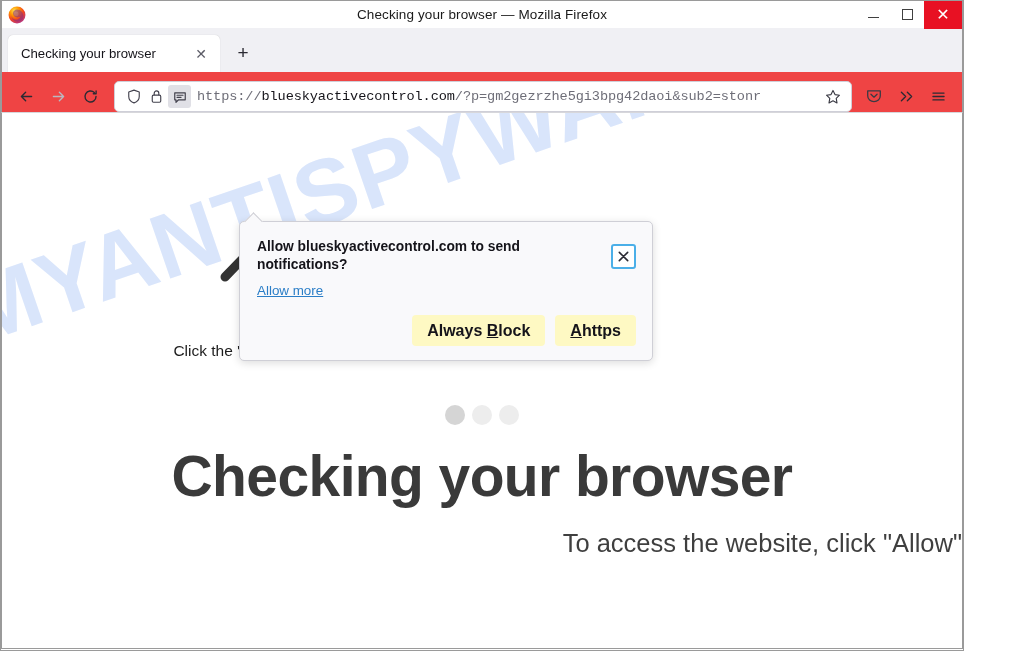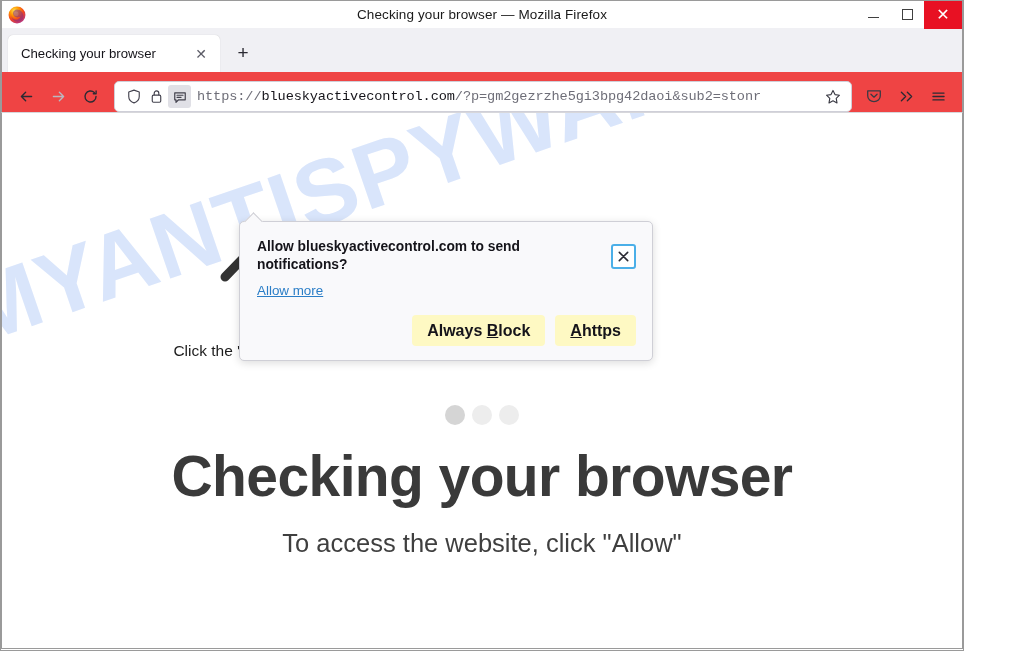--- a/index.html
+++ b/index.html
@@ -242,20 +242,21 @@
     font-weight: 700;
     color: #3a3a3a;
     letter-spacing: -0.6px;
     line-height: 1.05;
   }
   .subline {
     margin-top: 22px;
     font-size: 25.5px;
     color: #3f3f3f;
     font-weight: 400;
+    text-align: right;
   }
 
   
   .notif-popup {
     position: absolute;
     left: 237px;
     top: 108px;
     width: 414px;
     background: #f9f9fb;
     border: 1px solid #cfcfd6;

